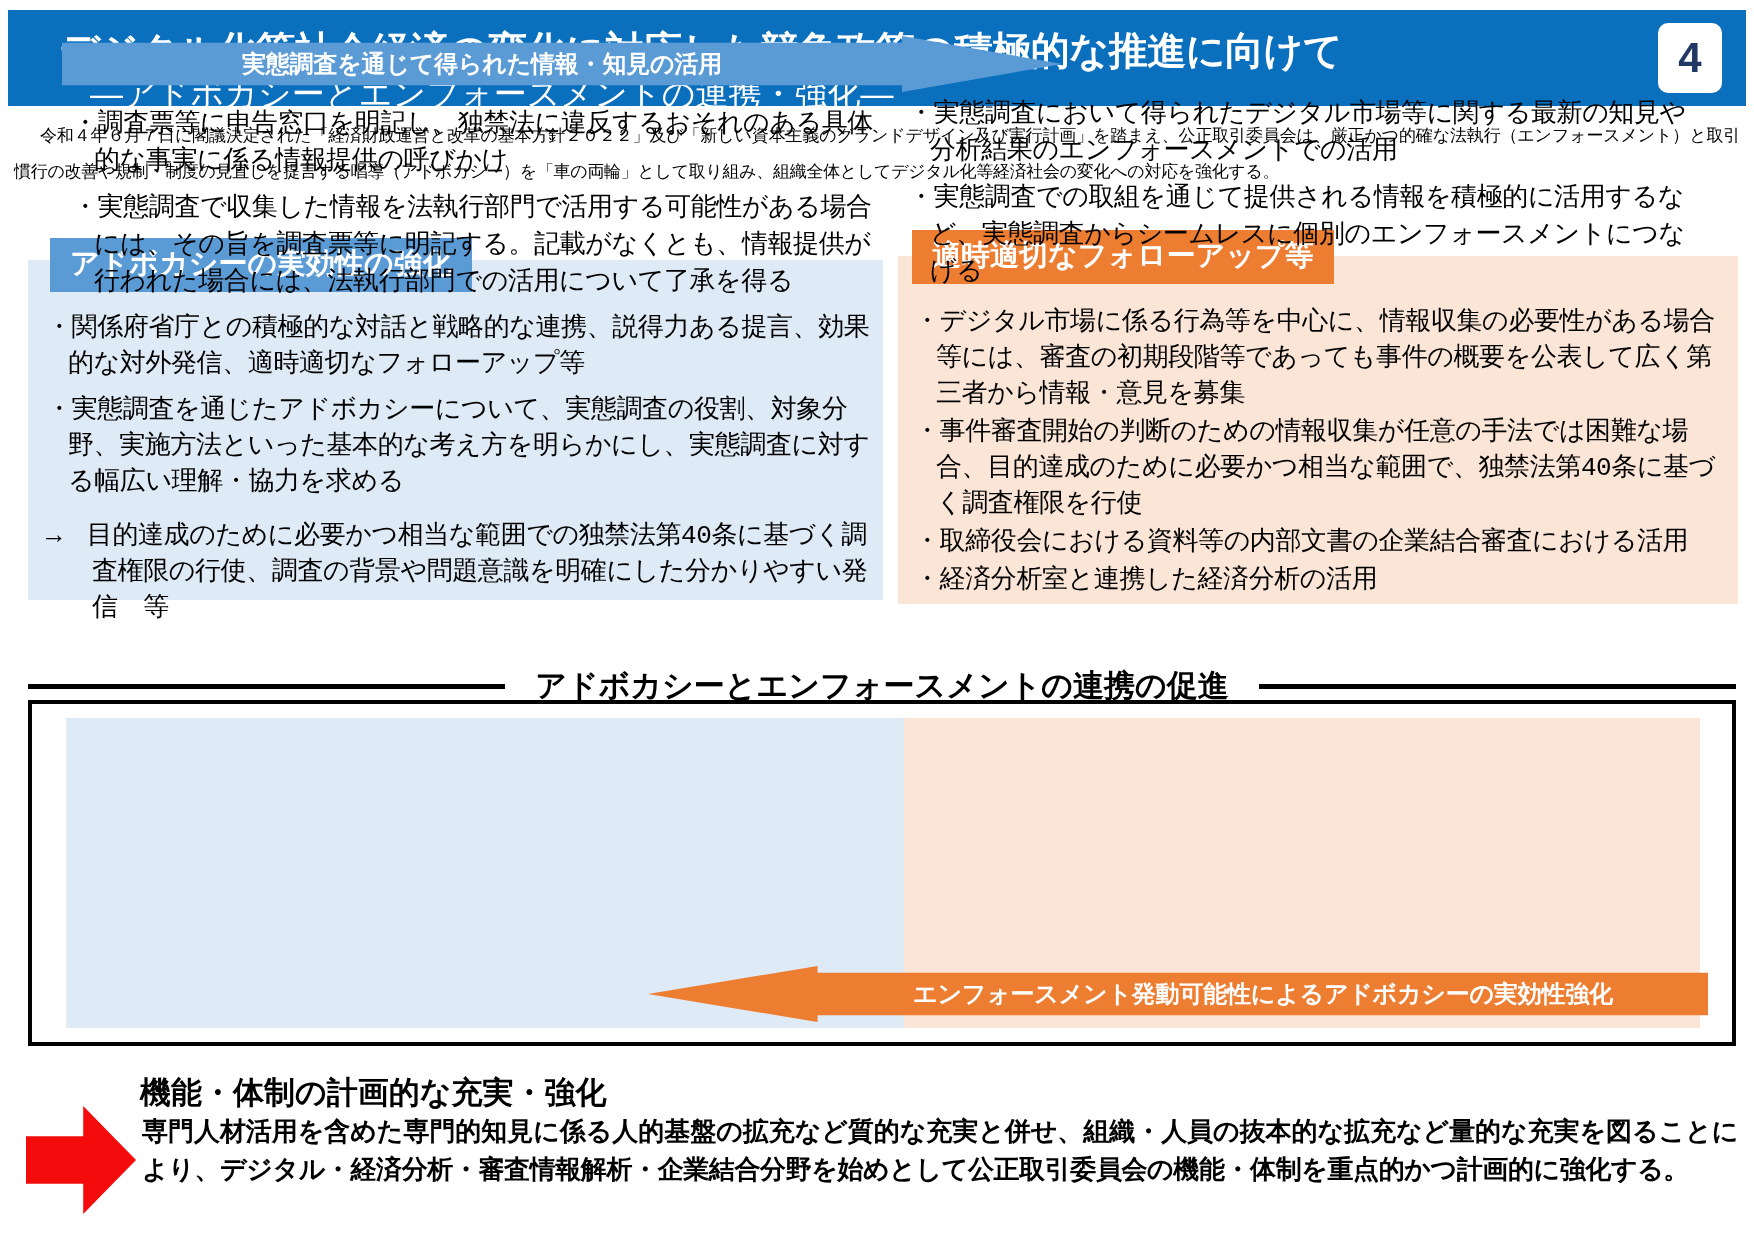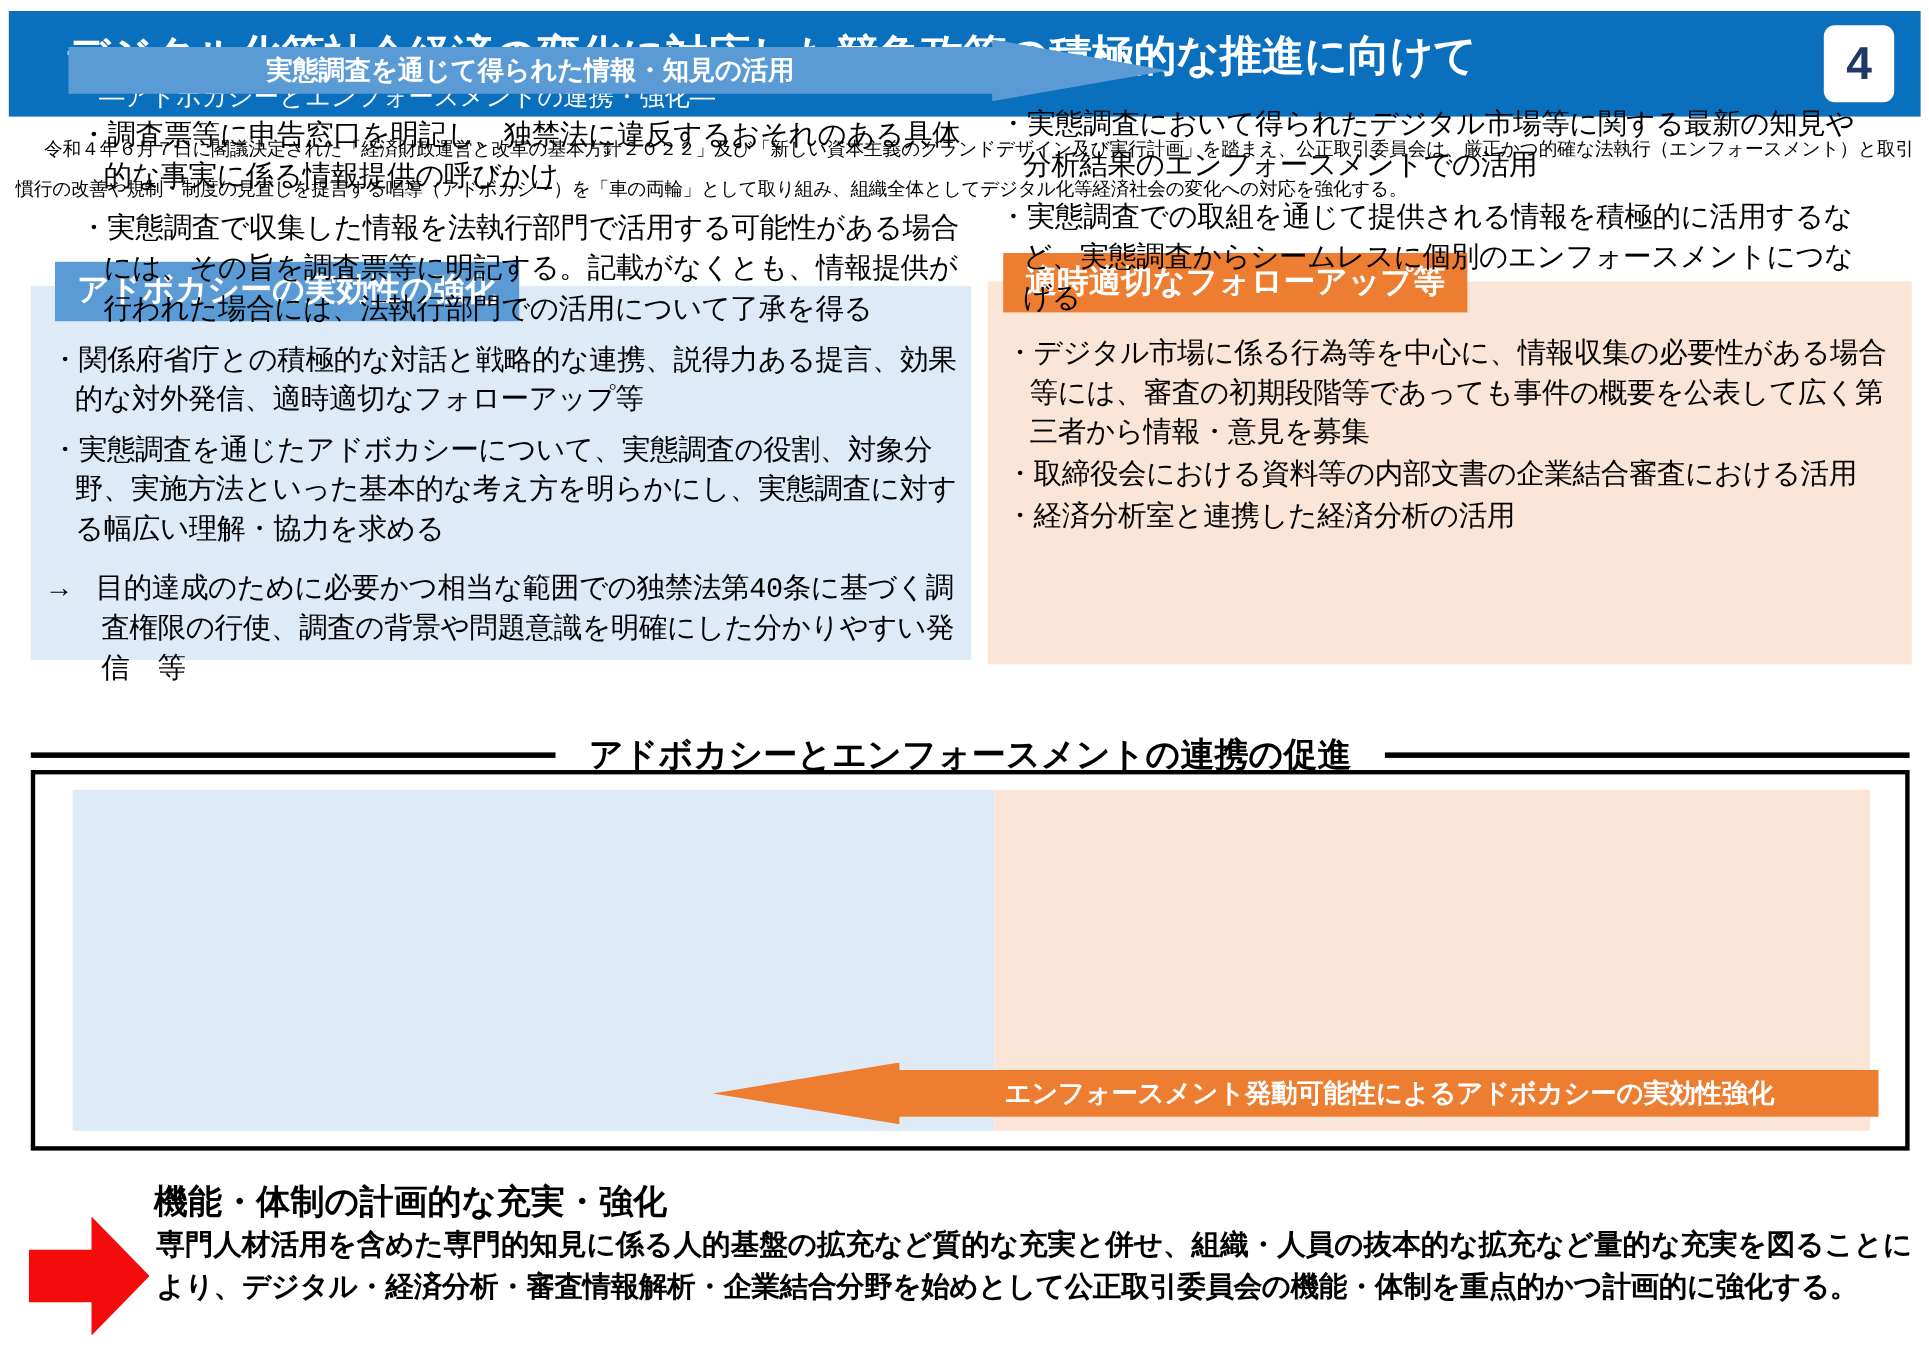--- a/index.html
+++ b/index.html
@@ -33,21 +33,21 @@
     font-size: 39px;
     font-weight: bold;
     color: #ffffff;
     letter-spacing: -0.5px;
     white-space: nowrap;
   }
   .header-subtitle {
     position: absolute;
     left: 82px;
     top: 62px;
-    font-size: 23px;
+    font-size: 33px;
     font-weight: normal;
     color: #ffffff;
     white-space: nowrap;
   }
   .page-badge {
     position: absolute;
     right: 24px;
     top: 13px;
     width: 64px;
     height: 70px;
@@ -306,20 +306,21 @@
     <span class="bullet">・関係府省庁との積極的な対話と戦略的な連携、説得力ある提言、効果的な対外発信、適時適切なフォローアップ等</span>
     <span class="bullet">・実態調査を通じたアドボカシーについて、実態調査の役割、対象分野、実施方法といった基本的な考え方を明らかにし、実態調査に対する幅広い理解・協力を求める</span>
     <span class="bullet arrow">→　目的達成のために必要かつ相当な範囲での独禁法第40条に基づく調査権限の行使、調査の背景や問題意識を明確にした分かりやすい発信　等</span>
   </div>
 </div>
 
 <div class="panel panel-enforcement">
   <div class="panel-head">適時適切なフォローアップ等</div>
   <div class="bullets">
     <span class="bullet tight">・デジタル市場に係る行為等を中心に、情報収集の必要性がある場合等には、審査の初期段階等であっても事件の概要を公表して広く第三者から情報・意見を募集</span>
+    <span class="bullet tight">・事件審査開始の判断のための情報収集が任意の手法では困難な場合、目的達成のために必要かつ相当な範囲で、独禁法第40条に基づく調査権限を行使</span>
     <span class="bullet tight">・取締役会における資料等の内部文書の企業結合審査における活用</span>
     <span class="bullet tight">・経済分析室と連携した経済分析の活用</span>
   </div>
 </div>
 
 <div class="section-title-wrap">
   <div class="rule"></div>
   <div class="section-title">アドボカシーとエンフォースメントの連携の促進</div>
   <div class="rule"></div>
 </div>

